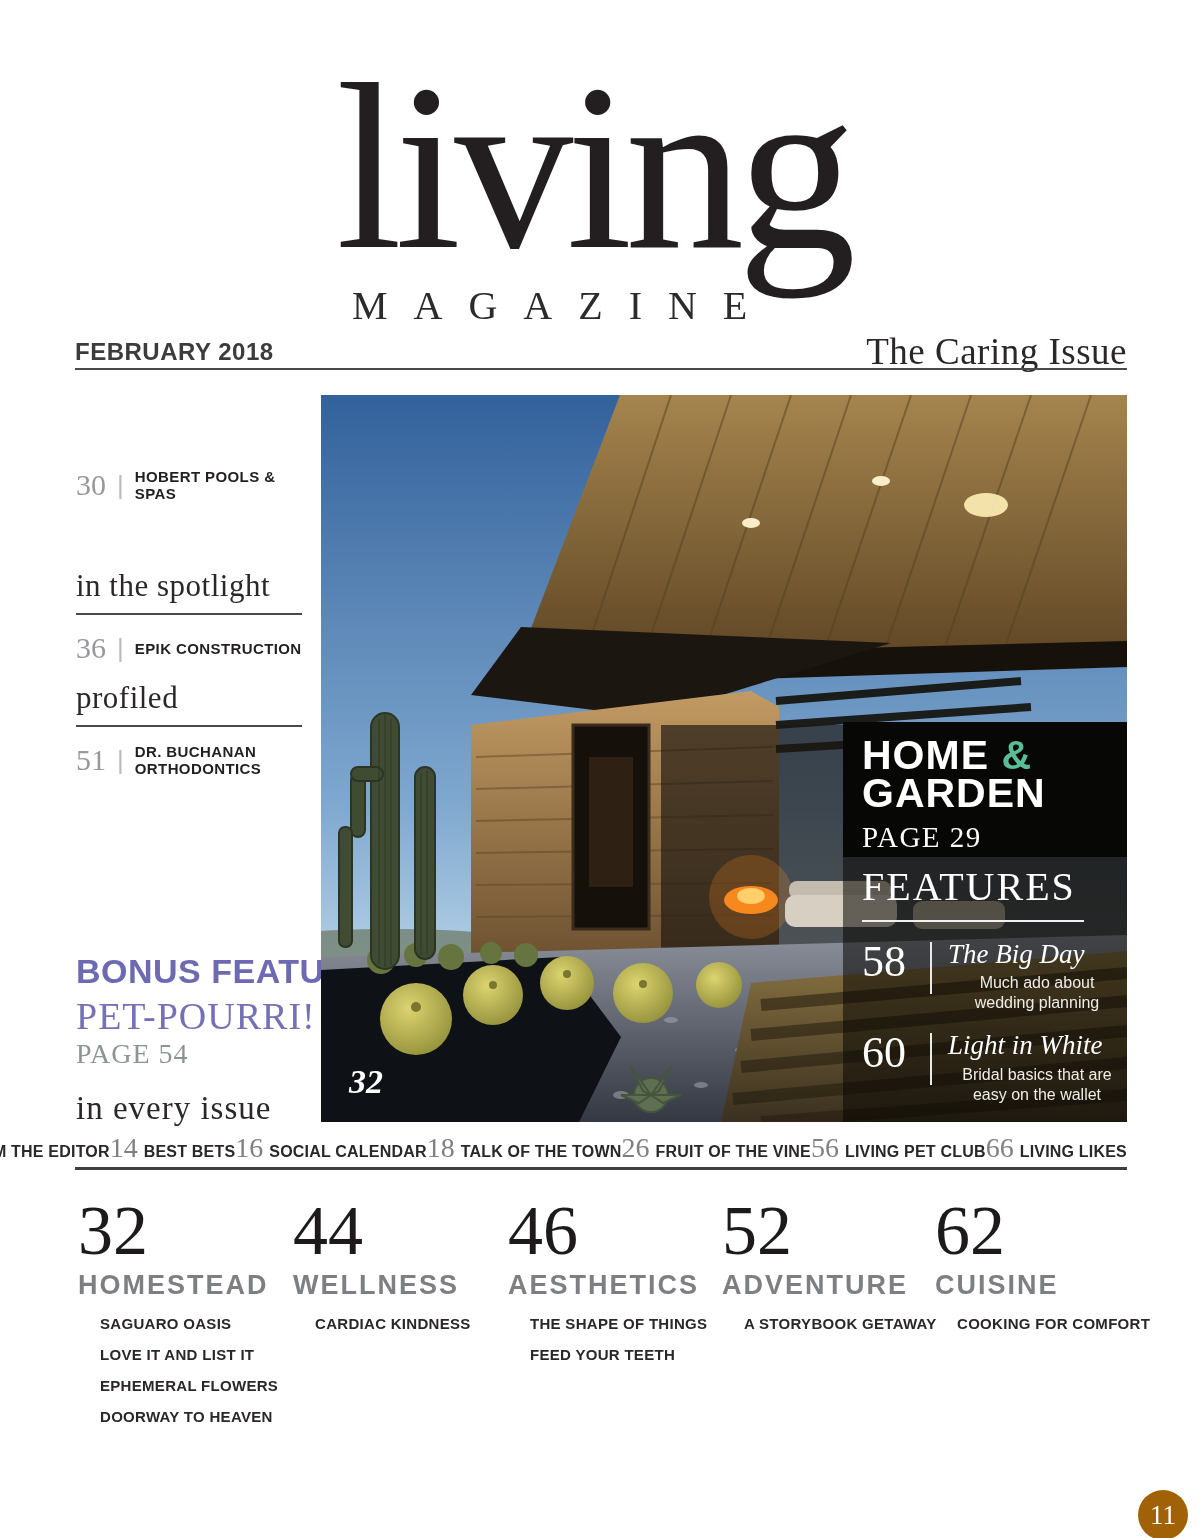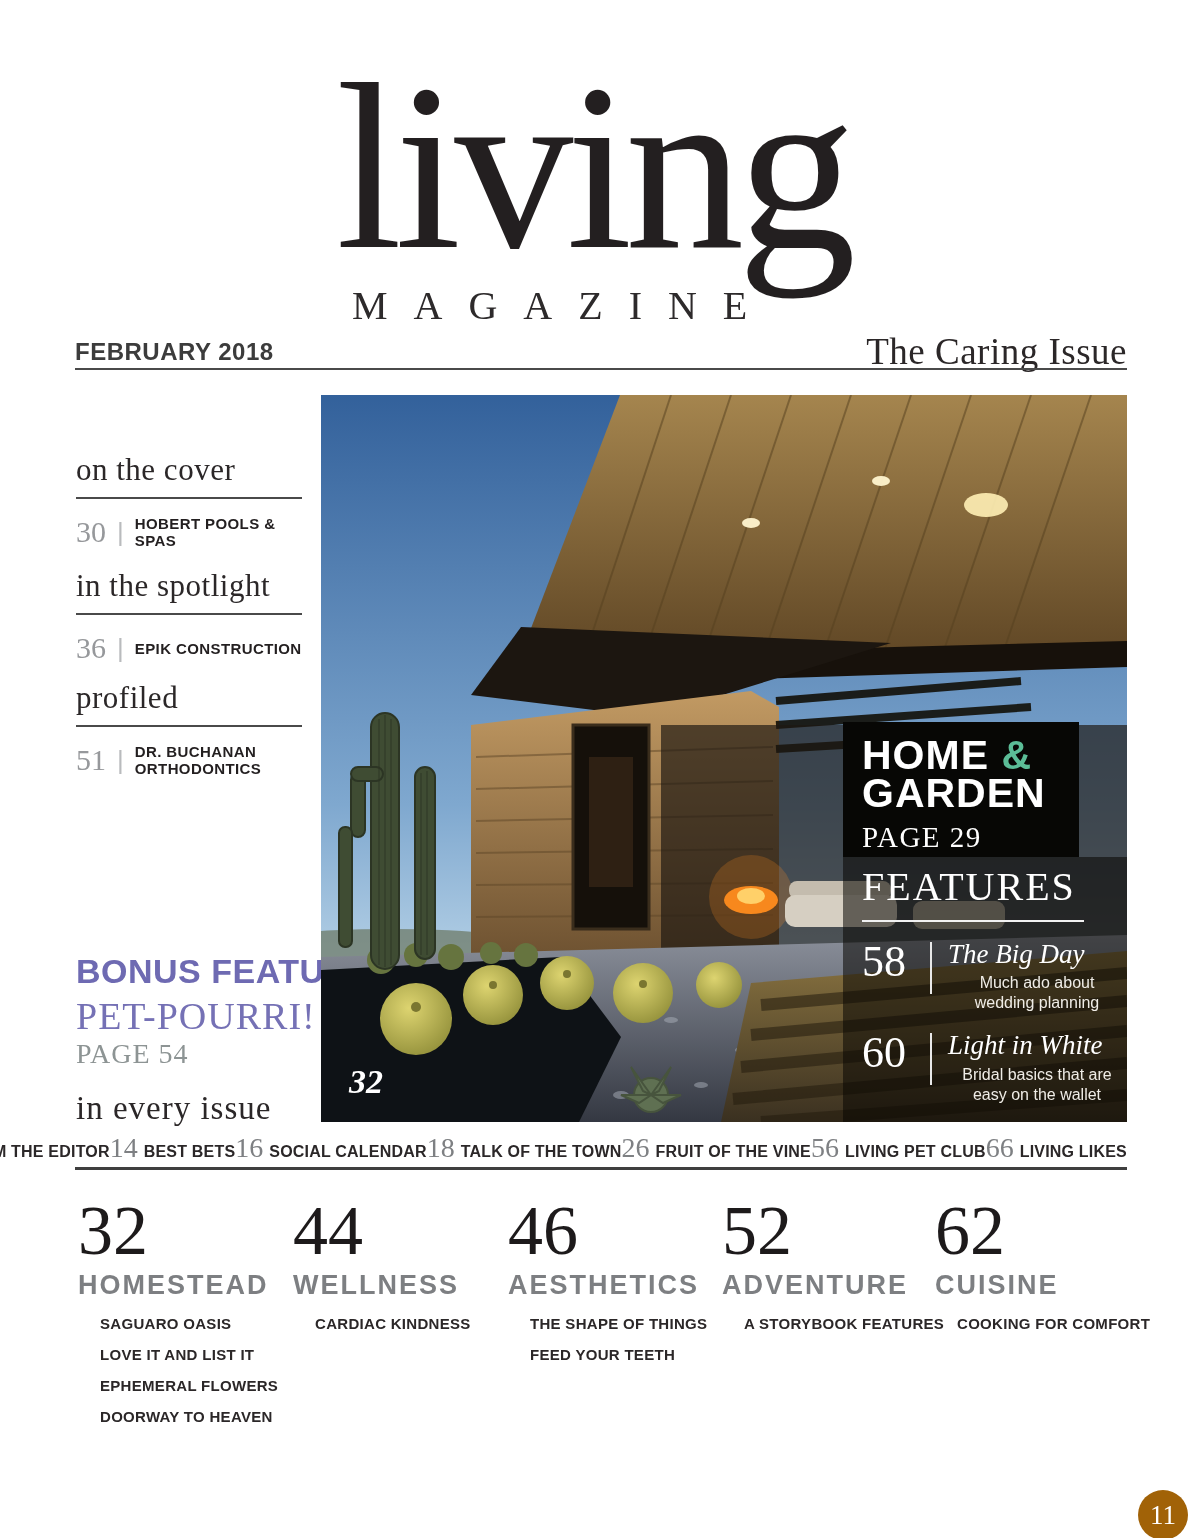--- a/index.html
+++ b/index.html
@@ -83,21 +83,21 @@
     position: absolute; left: 321px; top: 383px; width: 806px; height: 727px;
     overflow: hidden; background: #3a6da7;
   }
   .photo svg { position: absolute; left: 0; top: 0; }
   .photo-pagenum {
     position: absolute; left: 28px; top: 668px;
     font-family: "Liberation Serif", serif; font-style: italic; font-weight: bold;
     font-size: 34px; color: #ffffff; z-index: 6;
   }
   .hg-box {
-    position: absolute; left: 522px; top: 327px; width: 236px; height: 135px;
+    position: absolute; left: 522px; top: 327px; width: 284px; height: 135px;
     background: #070705; z-index: 5; padding: 14px 0 0 19px;
   }
   .hg-line {
     font-size: 41px; font-weight: 800; letter-spacing: 1px; line-height: 0.93;
     color: #ffffff; font-family: "Liberation Sans", sans-serif;
   }
   .hg-amp { color: #5bbd97; }
   .hg-page {
     margin-top: 9px;
     font-family: "Liberation Serif", serif;
@@ -168,21 +168,20 @@
 
 <div class="page">
 
   <div class="logo-title serif">living</div>
   <div class="logo-sub">MAGAZINE</div>
   <div class="dateline">FEBRUARY 2018</div>
   <div class="issue-name">The Caring Issue</div>
   <div class="top-rule"></div>
 
   <div class="side-section" style="top: 440px;">
-    <div class="side-heading">on the cover</div>
     <div class="side-entry">
       <span class="num">30</span>
       <span class="bar">|</span>
       <span class="lbl">HOBERT POOLS &amp; SPAS</span>
     </div>
   </div>
 
   <div class="side-section" style="top: 556px;">
     <div class="side-heading">in the spotlight</div>
     <div class="side-entry">
@@ -428,21 +427,21 @@
     <div class="articles">
       <div>THE SHAPE OF THINGS</div>
       <div>FEED YOUR TEETH</div>
     </div>
   </div>
 
   <div class="dept" style="left: 722px;">
     <div class="big-num">52</div>
     <div class="name">ADVENTURE</div>
     <div class="articles">
-      <div>A STORYBOOK FEATURES</div>
+      <div>A STORYBOOK GETAWAY</div>
     </div>
   </div>
 
   <div class="dept" style="left: 935px;">
     <div class="big-num">62</div>
     <div class="name">CUISINE</div>
     <div class="articles">
       <div>COOKING FOR COMFORT</div>
     </div>
   </div>

